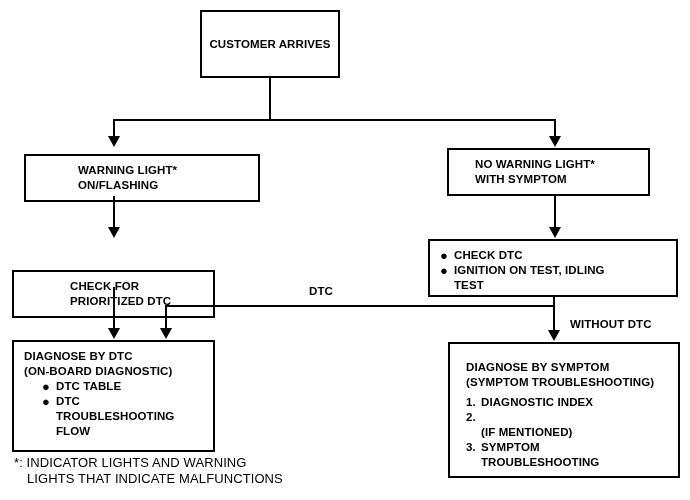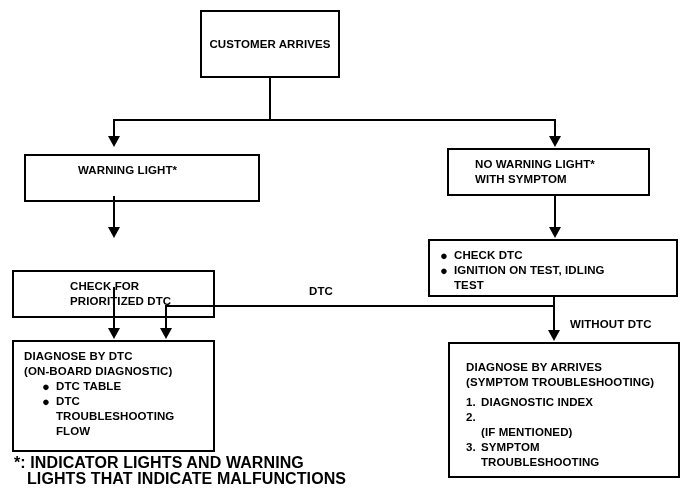--- a/index.html
+++ b/index.html
@@ -78,22 +78,22 @@
   .edge-label {
     position: absolute;
     font-size: 11.5px;
     font-weight: bold;
     color: #000000;
     white-space: nowrap;
     letter-spacing: 0.1px;
   }
   .footnote {
     position: absolute;
-    font-size: 16px;
-    font-weight: bold;
+    font-size: 13px;
+    font-weight: normal;
     color: #000000;
     line-height: 16px;
     white-space: nowrap;
     letter-spacing: 0.1px;
   }
   .footnote .fn-2 { padding-left: 13px; }
 </style>
 </head>
 <body>
 
@@ -106,20 +106,21 @@
   <div class="vline" style="left:269px; top:78px; width:2px; height:43px;"></div>
   <div class="hline" style="left:113px; top:119px; width:443px; height:2px;"></div>
   <div class="vline" style="left:113px; top:119px; width:2px; height:19px;"></div>
   <div class="arrow-down" style="left:108px; top:136px;"></div>
   <div class="vline" style="left:554px; top:119px; width:2px; height:19px;"></div>
   <div class="arrow-down" style="left:549px; top:136px;"></div>
 
   <div class="box box-left" style="left:24px; top:148px; width:236px; height:48px;margin-top:6px;">
     <div class="lines" style="padding-left:42px;">
       <div>WARNING LIGHT*</div>
+      <div>ON/FLASHING</div>
     </div>
   </div>
 
   <div class="box box-left" style="left:447px; top:148px; width:203px; height:48px;">
     <div class="lines" style="padding-left:16px;">
       <div>NO WARNING LIGHT*</div>
       <div>WITH SYMPTOM</div>
     </div>
   </div>
 
@@ -174,21 +175,21 @@
         <span class="bullet-mark">●</span>
         <span>DTC</span>
       </div>
       <div class="inner-indent" style="padding-left:32px;">TROUBLESHOOTING</div>
       <div class="inner-indent" style="padding-left:32px;">FLOW</div>
     </div>
   </div>
 
   <div class="box box-left" style="left:448px; top:342px; width:232px; height:136px; padding-top:16px; padding-left:16px;">
     <div class="lines">
-      <div>DIAGNOSE BY ARRIVES</div>
+      <div>DIAGNOSE BY SYMPTOM</div>
       <div>(SYMPTOM TROUBLESHOOTING)</div>
       <div style="height:5px;"></div>
       <div class="bullet-row">
         <span class="num-mark">1.</span>
         <span>DIAGNOSTIC INDEX</span>
       </div>
       <div class="bullet-row">
         <span class="num-mark">2.</span>
       </div>
       <div class="indent-num">(IF MENTIONED)</div>

